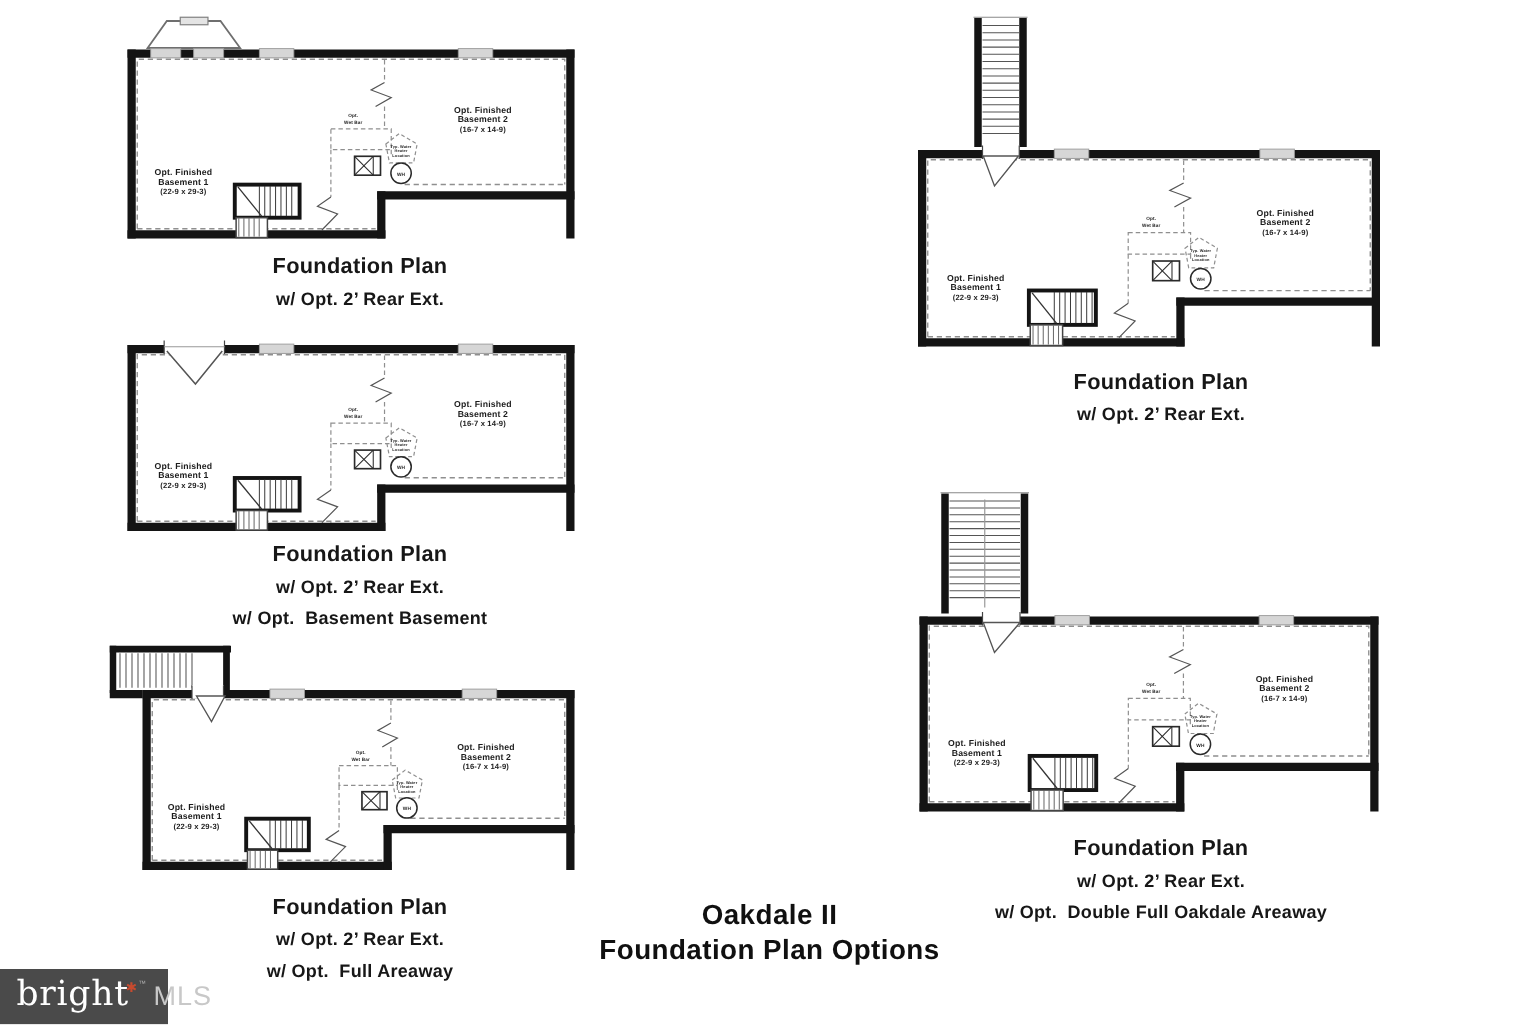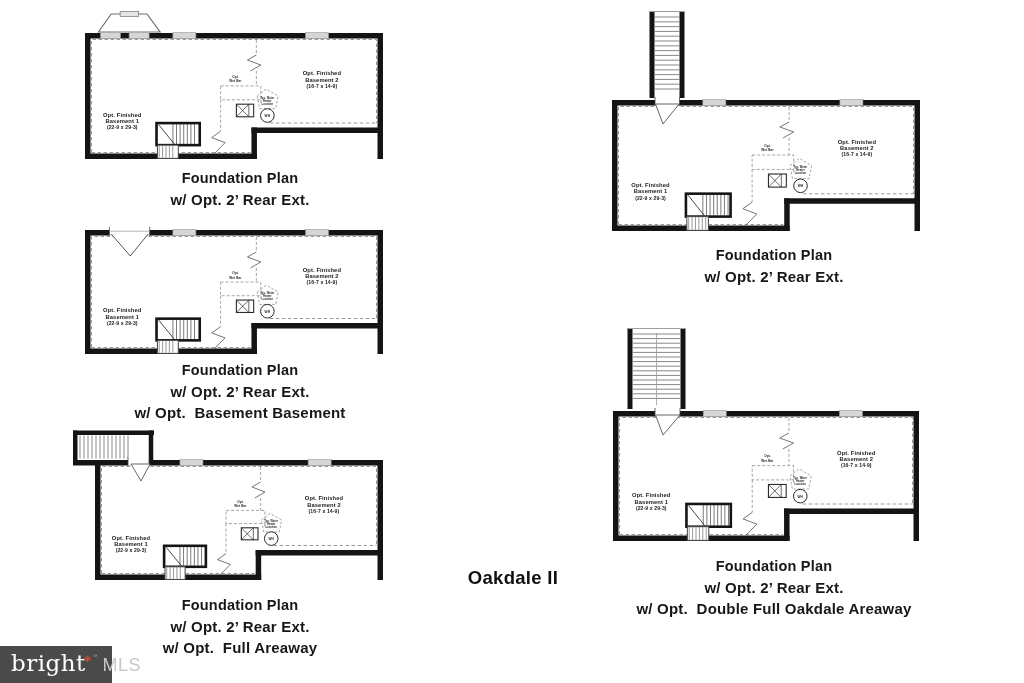--- a/index.html
+++ b/index.html
@@ -3,22 +3,22 @@
 <meta charset="utf-8">
 <style>
   html,body{margin:0;padding:0;background:#fff;}
   .sheet{position:relative;width:1024px;height:683px;background:#ffffff;overflow:hidden;
          font-family:"Liberation Sans",sans-serif;}
   .plan-fig{position:absolute;}
   .plan-fig svg{display:block;width:100%;height:100%;}
   .plan-caption{position:absolute;width:340px;text-align:center;color:#171717;}
   .cap-line{display:block;font-weight:700;white-space:pre;letter-spacing:.2px;line-height:21px;}
   .cap-main{font-size:14.5px;}
-  .cap-sub{font-size:15px;}
-  .sheet-title{position:absolute;left:343px;top:566px;width:340px;text-align:center;
+  .cap-sub{font-size:12px;}
+  .sheet-title{position:absolute;left:343px;top:598px;width:340px;text-align:center;
                font-weight:700;font-size:18.5px;line-height:23px;color:#101010;letter-spacing:.3px;}
   .sheet-title span{display:block;white-space:pre;}
   .logo{position:absolute;left:0;top:646px;width:112px;height:37px;box-sizing:border-box;}
   .logo-inner{position:relative;top:4px;left:11px;white-space:nowrap;}
   .logo-brand{font-family:"DejaVu Serif",serif;font-size:23px;color:#ffffff;letter-spacing:.5px;text-align:right;}
   .logo-star{position:relative;top:-9px;left:-2px;font-size:9px;}
   .logo-tm{position:relative;top:-13px;left:-1px;font-size:5px;color:#a9a9a9;}
   .logo-mls{font-size:18px;color:#c8c8c8;margin-left:4px;letter-spacing:.6px;}
 </style>
 </head>
@@ -476,20 +476,21 @@
       </div>
       <div class="plan-caption" style="left: 604px; top: 556px;">
         <span class="cap-line cap-main">Foundation Plan</span>
         <span class="cap-line cap-sub">w/ Opt. 2’ Rear Ext.</span>
         <span class="cap-line cap-sub">w/ Opt.  Double Full Oakdale Areaway</span>
       </div>
     </div>
 
   <div class="sheet-title">
     <span>Oakdale II</span>
+    <span>Foundation Plan Options</span>
   </div>
 
   <div class="logo" style="background: rgb(74, 74, 74);">
     <div class="logo-inner">
       <span class="logo-brand">bright</span><span class="logo-star" style="color: rgb(199, 74, 46);">✱</span><span class="logo-tm">™</span><span class="logo-mls">MLS</span>
     </div>
   </div>
 
 </div>
 

